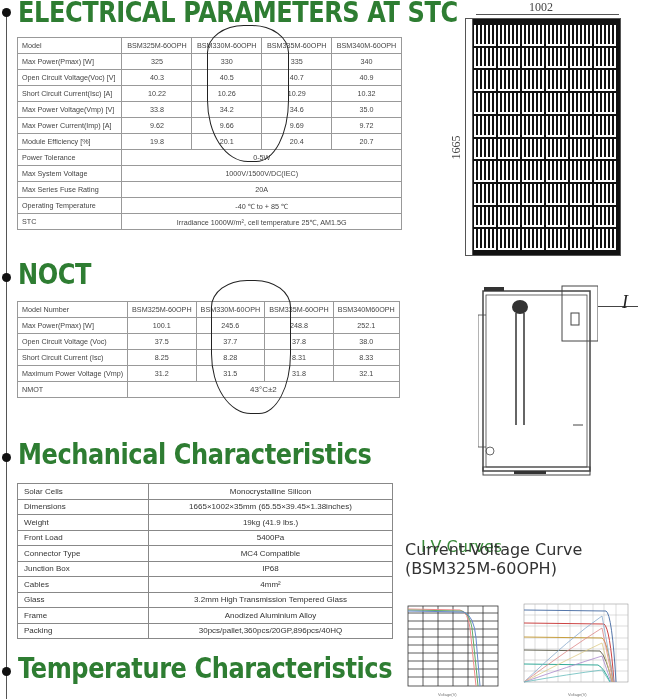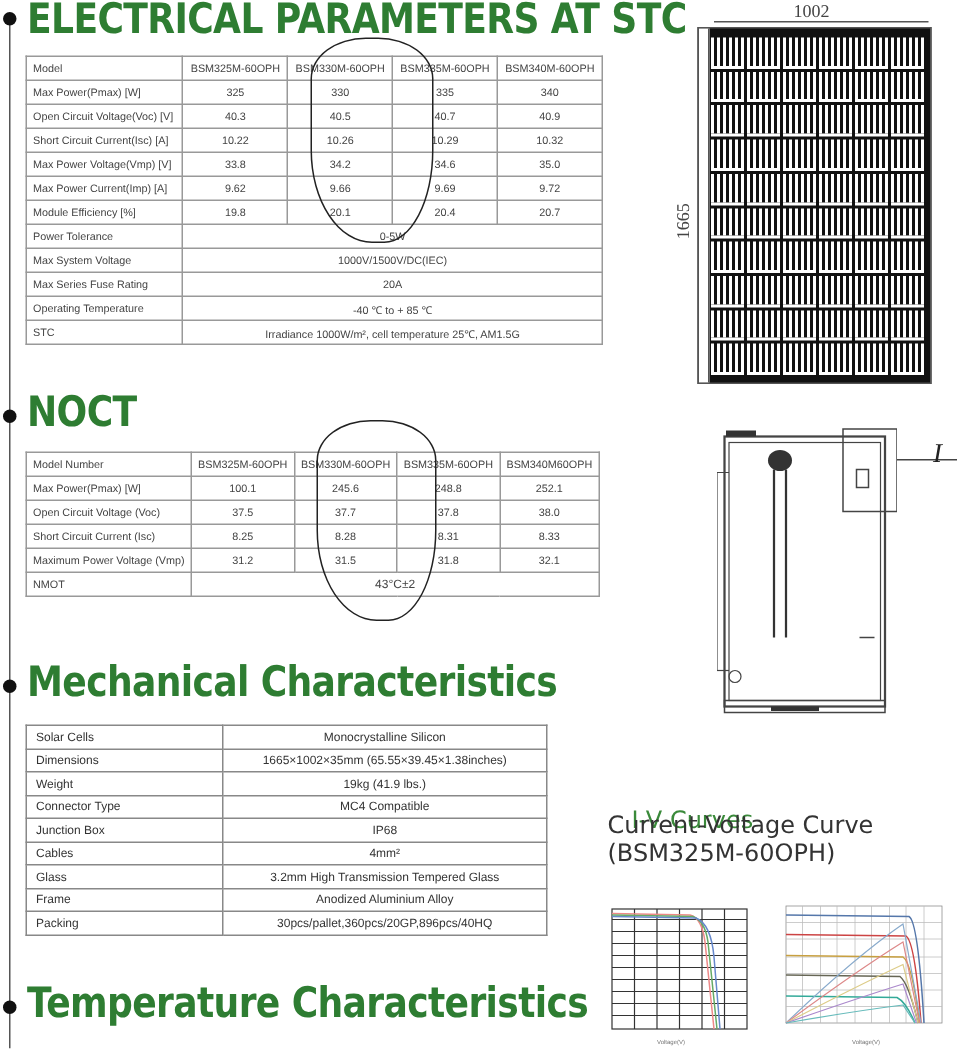--- a/index.html
+++ b/index.html
@@ -148,33 +148,37 @@
       </tr>
   <tr>
         <td class="lbl">NMOT</td>
         <td colspan="4" style="font-size:8px">43°C±2</td>
       </tr>
 </tbody>
   </table>
 <div class="circle" style="left:211px;top:280px;width:78px;height:132px"></div>
 
 <div class="section-title" style="top:438px;font-size:28px;transform:scaleX(0.86)">Mechanical Characteristics</div>
-<table class="mech" style="left:17px;top:483px;width:348px">
+<table class="mech" style="left:17px;top:483px;width:376px">
   <tbody>
       <tr>
         <td style="width:118px">Solar Cells</td>
         <td class="val">Monocrystalline Silicon</td>
       </tr>
   <tr>
         <td>Dimensions</td>
         <td class="val">1665×1002×35mm (65.55×39.45×1.38inches)</td>
       </tr>
   <tr>
         <td>Weight</td>
         <td class="val">19kg (41.9 lbs.)</td>
+      </tr>
+  <tr>
+        <td>Front Load</td>
+        <td class="val">5400Pa</td>
       </tr>
   <tr>
         <td>Connector Type</td>
         <td class="val">MC4 Compatible</td>
       </tr>
   <tr>
         <td>Junction Box</td>
         <td class="val">IP68</td>
       </tr>
   <tr>

